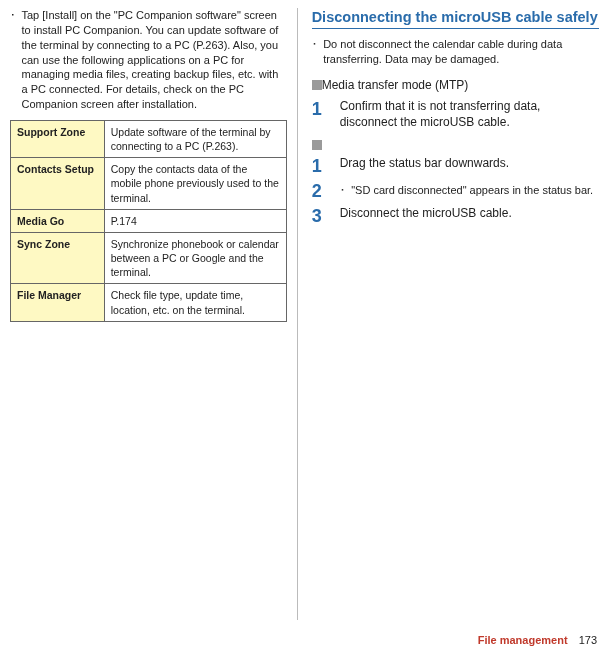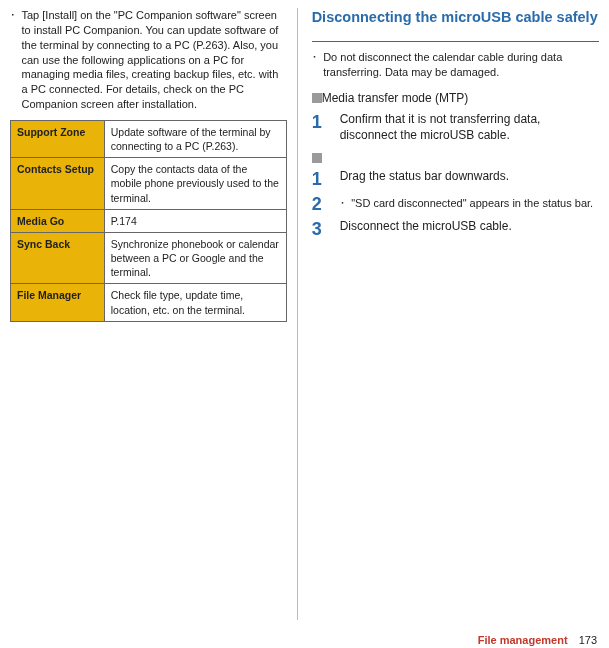--- a/index.html
+++ b/index.html
@@ -33,31 +33,31 @@
     border-collapse: collapse;
     width: 100%;
     font-size: 10.5px;
   }
   table.app-table td {
     border: 1px solid #666;
     padding: 4px 6px;
     vertical-align: top;
   }
   table.app-table td.label {
-    background: #eab308;
+    background: #fef9c3;
     font-weight: 700;
     width: 34%;
   }
   .section-heading {
     color: #2a6cab;
     font-weight: 700;
     font-size: 14.5px;
     line-height: 1.25;
     border-bottom: 1.5px solid #2a6cab;
-    padding-bottom: 15px;
+    padding-bottom: 2px;
     margin-bottom: 8px;
   }
   .mode-row { display: flex; align-items: center; gap: 0; margin: 10px 0 6px 0; }
   .mode-square {
     width: 10px; height: 10px; background: #9a9a9a; flex: 0 0 auto;
   }
   .mode-text { font-size: 12px; }
   .step-row { display: flex; gap: 10px; margin: 6px 0; }
   .step-num {
     color: #2a6cab;
@@ -99,21 +99,21 @@
         </tr>
         <tr>
           <td class="label">Contacts Setup</td>
           <td>Copy the contacts data of the mobile phone previously used to the terminal.</td>
         </tr>
         <tr>
           <td class="label">Media Go</td>
           <td>P.174</td>
         </tr>
         <tr>
-          <td class="label">Sync Back</td>
+          <td class="label">Sync Zone</td>
           <td>Synchronize phonebook or calendar between a PC or Google and the terminal.</td>
         </tr>
         <tr>
           <td class="label">File Manager</td>
           <td>Check file type, update time, location, etc. on the terminal.</td>
         </tr>
       </tbody>
     </table>
   </div>
 

